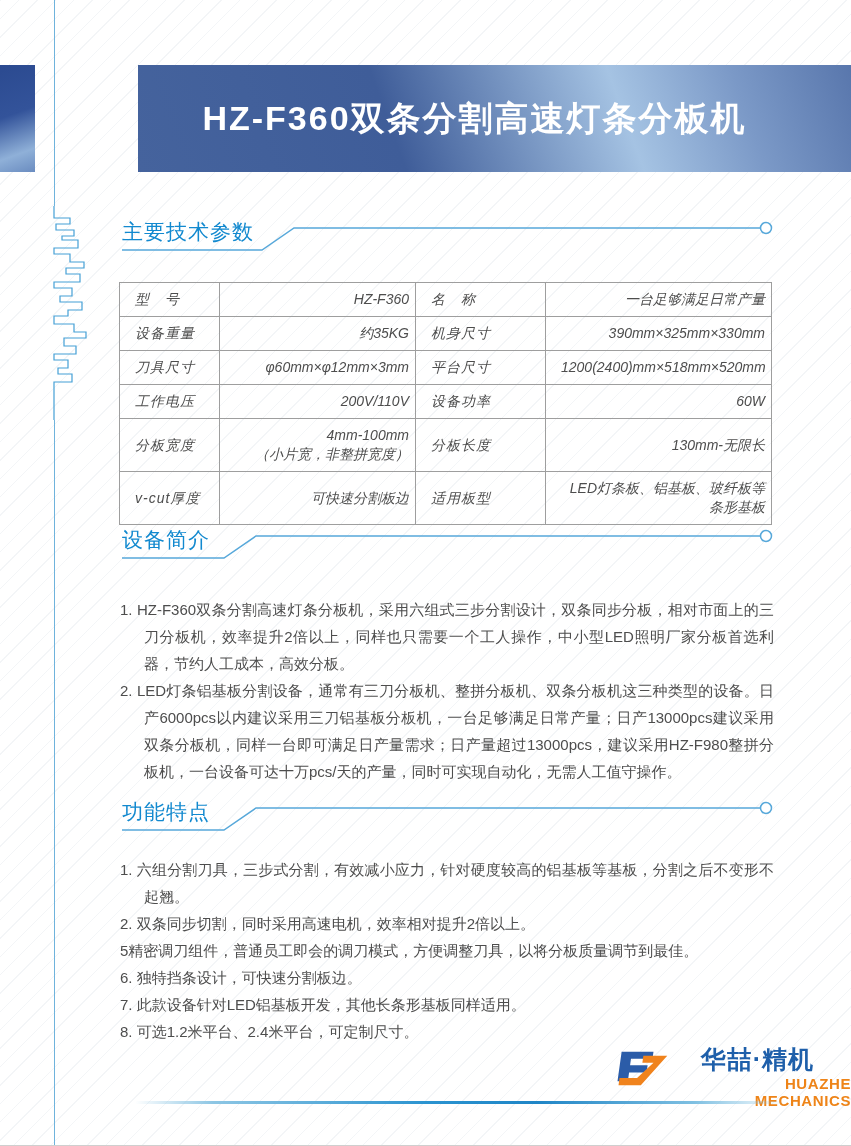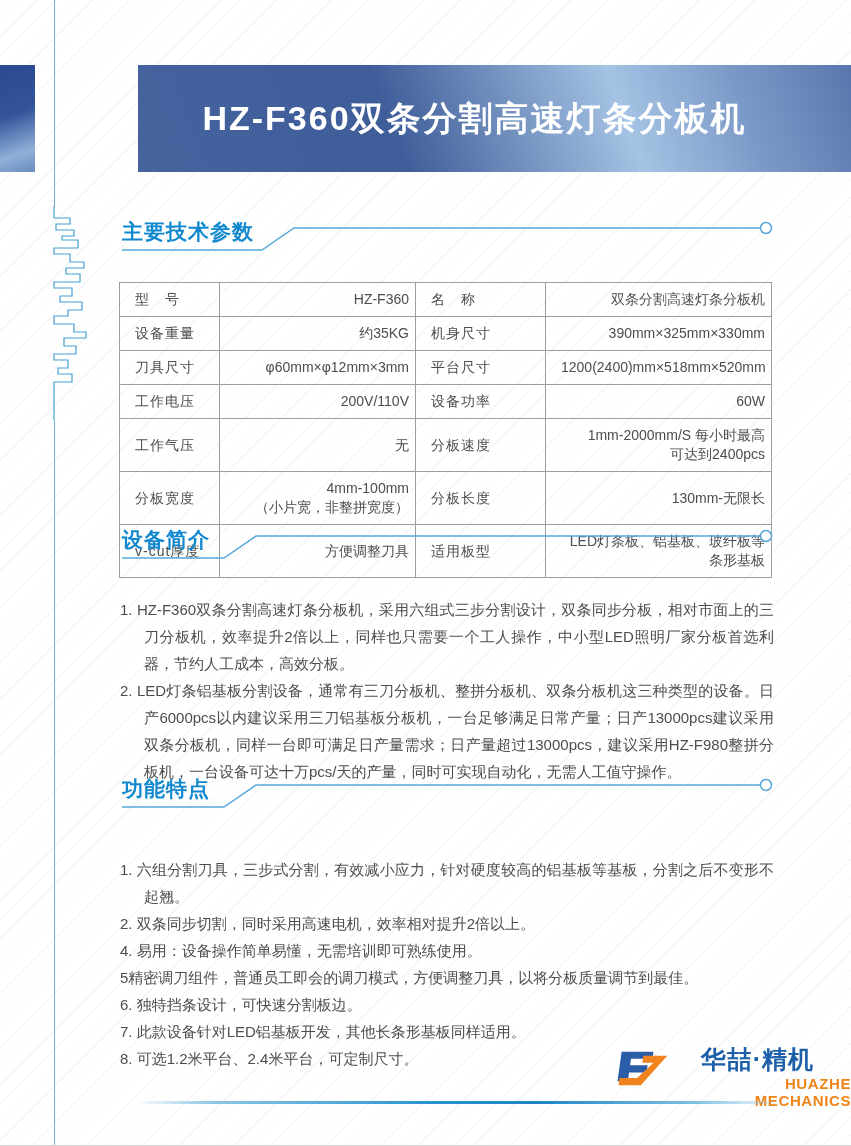--- a/index.html
+++ b/index.html
@@ -31,30 +31,30 @@
     display:flex;align-items:center;justify-content:center;
     padding-right:56px;box-sizing:border-box;
   }
   .banner-title{
     color:#ffffff;font-size:34px;font-weight:bold;letter-spacing:2px;white-space:nowrap;
   }
 
   
   .sec{position:absolute;left:120px;width:654px;height:40px;}
   .sec-title{
-    position:absolute;left:2px;top:2px;font-size:21px;font-weight:bold;color:#1289cf;letter-spacing:1px;
+    position:absolute;left:2px;top:2px;font-size:21px;font-weight:normal;color:#1289cf;letter-spacing:1px;
   }
   .sec svg{position:absolute;left:0;top:0;}
 
   
   .specs{position:absolute;left:119px;top:282px;}
   table{border-collapse:collapse;table-layout:fixed;width:652px;}
   td{
     border:1px solid #9e9e9e;font-size:14px;color:#4d4d4d;
-    padding:7px 6px 7px 15px;line-height:19px;vertical-align:middle;
+    padding:7px 6px 7px 15px;line-height:19px;vertical-align:middle;font-style:italic;
   }
   td.lbl{letter-spacing:1px;}
   td.val{white-space:pre-line;text-align:right;}
 
   
   .textblock{position:absolute;left:120px;width:654px;}
   .para{
     font-size:15px;line-height:27px;color:#4d4d4d;text-align:justify;
     padding-left:24px;text-indent:-24px;
   }
@@ -101,57 +101,50 @@
           <col style="width:100px">
           <col style="width:196px">
           <col style="width:130px">
           <col style="width:226px">
         </colgroup>
       <tbody>
           <tr>
             <td class="lbl">型　号</td>
             <td class="val">HZ-F360</td>
             <td class="lbl">名　称</td>
-            <td class="val">双条分割高速灯条分板机</td>
+            <td class="val">一台足够满足日常产量</td>
           </tr>
           <tr>
             <td class="lbl">设备重量</td>
             <td class="val">约35KG</td>
             <td class="lbl">机身尺寸</td>
             <td class="val">390mm×325mm×330mm</td>
           </tr>
           <tr>
             <td class="lbl">刀具尺寸</td>
             <td class="val">φ60mm×φ12mm×3mm</td>
             <td class="lbl">平台尺寸</td>
             <td class="val">1200(2400)mm×518mm×520mm</td>
           </tr>
           <tr>
             <td class="lbl">工作电压</td>
             <td class="val">200V/110V</td>
             <td class="lbl">设备功率</td>
             <td class="val">60W</td>
           </tr>
           <tr>
-            <td class="lbl">工作气压</td>
-            <td class="val">无</td>
-            <td class="lbl">分板速度</td>
-            <td class="val">1mm-2000mm/S 每小时最高
-可达到2400pcs</td>
-          </tr>
-          <tr>
             <td class="lbl">分板宽度</td>
             <td class="val">4mm-100mm
 （小片宽，非整拼宽度）</td>
             <td class="lbl">分板长度</td>
             <td class="val">130mm-无限长</td>
           </tr>
           <tr>
             <td class="lbl">v-cut厚度</td>
-            <td class="val">方便调整刀具</td>
+            <td class="val">可快速分割板边</td>
             <td class="lbl">适用板型</td>
             <td class="val">LED灯条板、铝基板、玻纤板等
 条形基板</td>
           </tr>
         </tbody>
     </table>
   </div>
 
   <div class="sec" style="top:524px">
     <svg width="654" height="40" viewBox="0 0 654 40">
@@ -159,32 +152,31 @@
       <circle cx="646" cy="12" r="5.5" fill="#ffffff" stroke="#57a8da" stroke-width="1.5"></circle>
     </svg>
     <span class="sec-title">设备简介</span>
   </div>
 
   <div class="textblock" style="top:596px">
       <div class="para">1. HZ-F360双条分割高速灯条分板机，采用六组式三步分割设计，双条同步分板，相对市面上的三刀分板机，效率提升2倍以上，同样也只需要一个工人操作，中小型LED照明厂家分板首选利器，节约人工成本，高效分板。</div>
       <div class="para">2. LED灯条铝基板分割设备，通常有三刀分板机、整拼分板机、双条分板机这三种类型的设备。日产6000pcs以内建议采用三刀铝基板分板机，一台足够满足日常产量；日产13000pcs建议采用双条分板机，同样一台即可满足日产量需求；日产量超过13000pcs，建议采用HZ-F980整拼分板机，一台设备可达十万pcs/天的产量，同时可实现自动化，无需人工值守操作。</div>
     </div>
 
-  <div class="sec" style="top:773px">
+  <div class="sec" style="top:796px">
     <svg width="654" height="40" viewBox="0 0 654 40">
       <path d="M2 34 H104 L136 12 H640" fill="none" stroke="#57a8da" stroke-width="1.5"></path>
       <circle cx="646" cy="12" r="5.5" fill="#ffffff" stroke="#57a8da" stroke-width="1.5"></circle>
     </svg>
     <span class="sec-title">功能特点</span>
   </div>
 
   <div class="textblock" style="top:856px">
       <div class="para">1. 六组分割刀具，三步式分割，有效减小应力，针对硬度较高的铝基板等基板，分割之后不变形不起翘。</div>
       <div class="para">2. 双条同步切割，同时采用高速电机，效率相对提升2倍以上。</div>
-      <div class="para">4. 易用：设备操作简单易懂，无需培训即可熟练使用。</div>
       <div class="para">5精密调刀组件，普通员工即会的调刀模式，方便调整刀具，以将分板质量调节到最佳。</div>
       <div class="para">6. 独特挡条设计，可快速分割板边。</div>
       <div class="para">7. 此款设备针对LED铝基板开发，其他长条形基板同样适用。</div>
       <div class="para">8. 可选1.2米平台、2.4米平台，可定制尺寸。</div>
     </div>
 
   <div class="logo">
     <svg width="62" height="48" viewBox="0 0 70 52">
       <g transform="skewX(-8)">
         <path d="M10 3 H50 V12 H23 V20 H45 V29 H23 V40 H10 Z" fill="#2b5ca8"></path>

